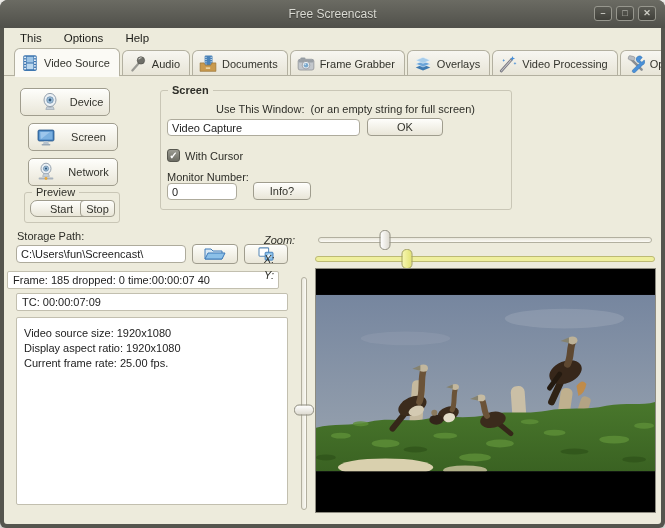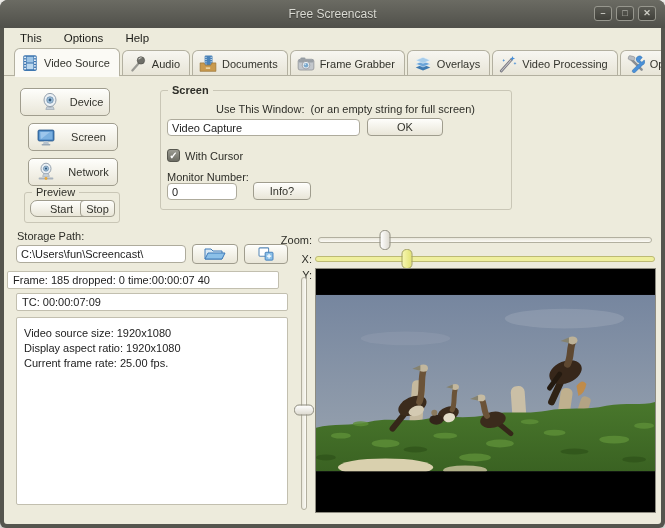--- a/index.html
+++ b/index.html
@@ -64,21 +64,21 @@
   .htrack.yellow { background:#efef9d; border-color:#bcba74; }
   .hhandle { position:absolute; top:50%; width:11px; height:20px; border:1px solid #8f8d80;
              border-radius:5px; background:linear-gradient(90deg,#ffffff,#dddad0);
              transform:translate(-50%,-50%); }
   .hhandle.yellow { background:linear-gradient(90deg,#f6f6b0,#e3e376); border-color:#a3a15e; }
   .vtrack { position:absolute; width:6px; border:1px solid #b2af9f; border-radius:3px;
             background:linear-gradient(90deg,#e9e7db,#fbfaf5); }
   .vhandle { position:absolute; left:50%; width:20px; height:11px; border:1px solid #8f8d80;
              border-radius:5px; background:linear-gradient(#ffffff,#dddad0);
              transform:translate(-50%,-50%); }
-  .slabel { position:absolute; font-size:11px; color:#2e2e28; width:48px; text-align:right; }
+  .slabel { position:absolute; font-size:11px; color:#2e2e28; width:48px; text-align:left;font-style:italic; }
   
   .status { position:absolute; background:#fff; border:1px solid #c2bfaf; border-radius:2px;
             font-size:11px; color:#222; padding:0 5px; display:flex; align-items:center; white-space:pre; }
   .infobox { position:absolute; background:#fff; border:1px solid #c2bfaf; border-radius:2px;
              font-size:11px; color:#222; padding:8px 7px; line-height:15px; }
   .toolbtn { width:46px; height:20px; border-radius:4px; }
   .toolbtn svg { width:22px; height:14px; display:block; }
   
   .video { position:absolute; background:#000; border:1px solid #8d8b80; }
   .video svg { width:100%; height:100%; display:block; }

